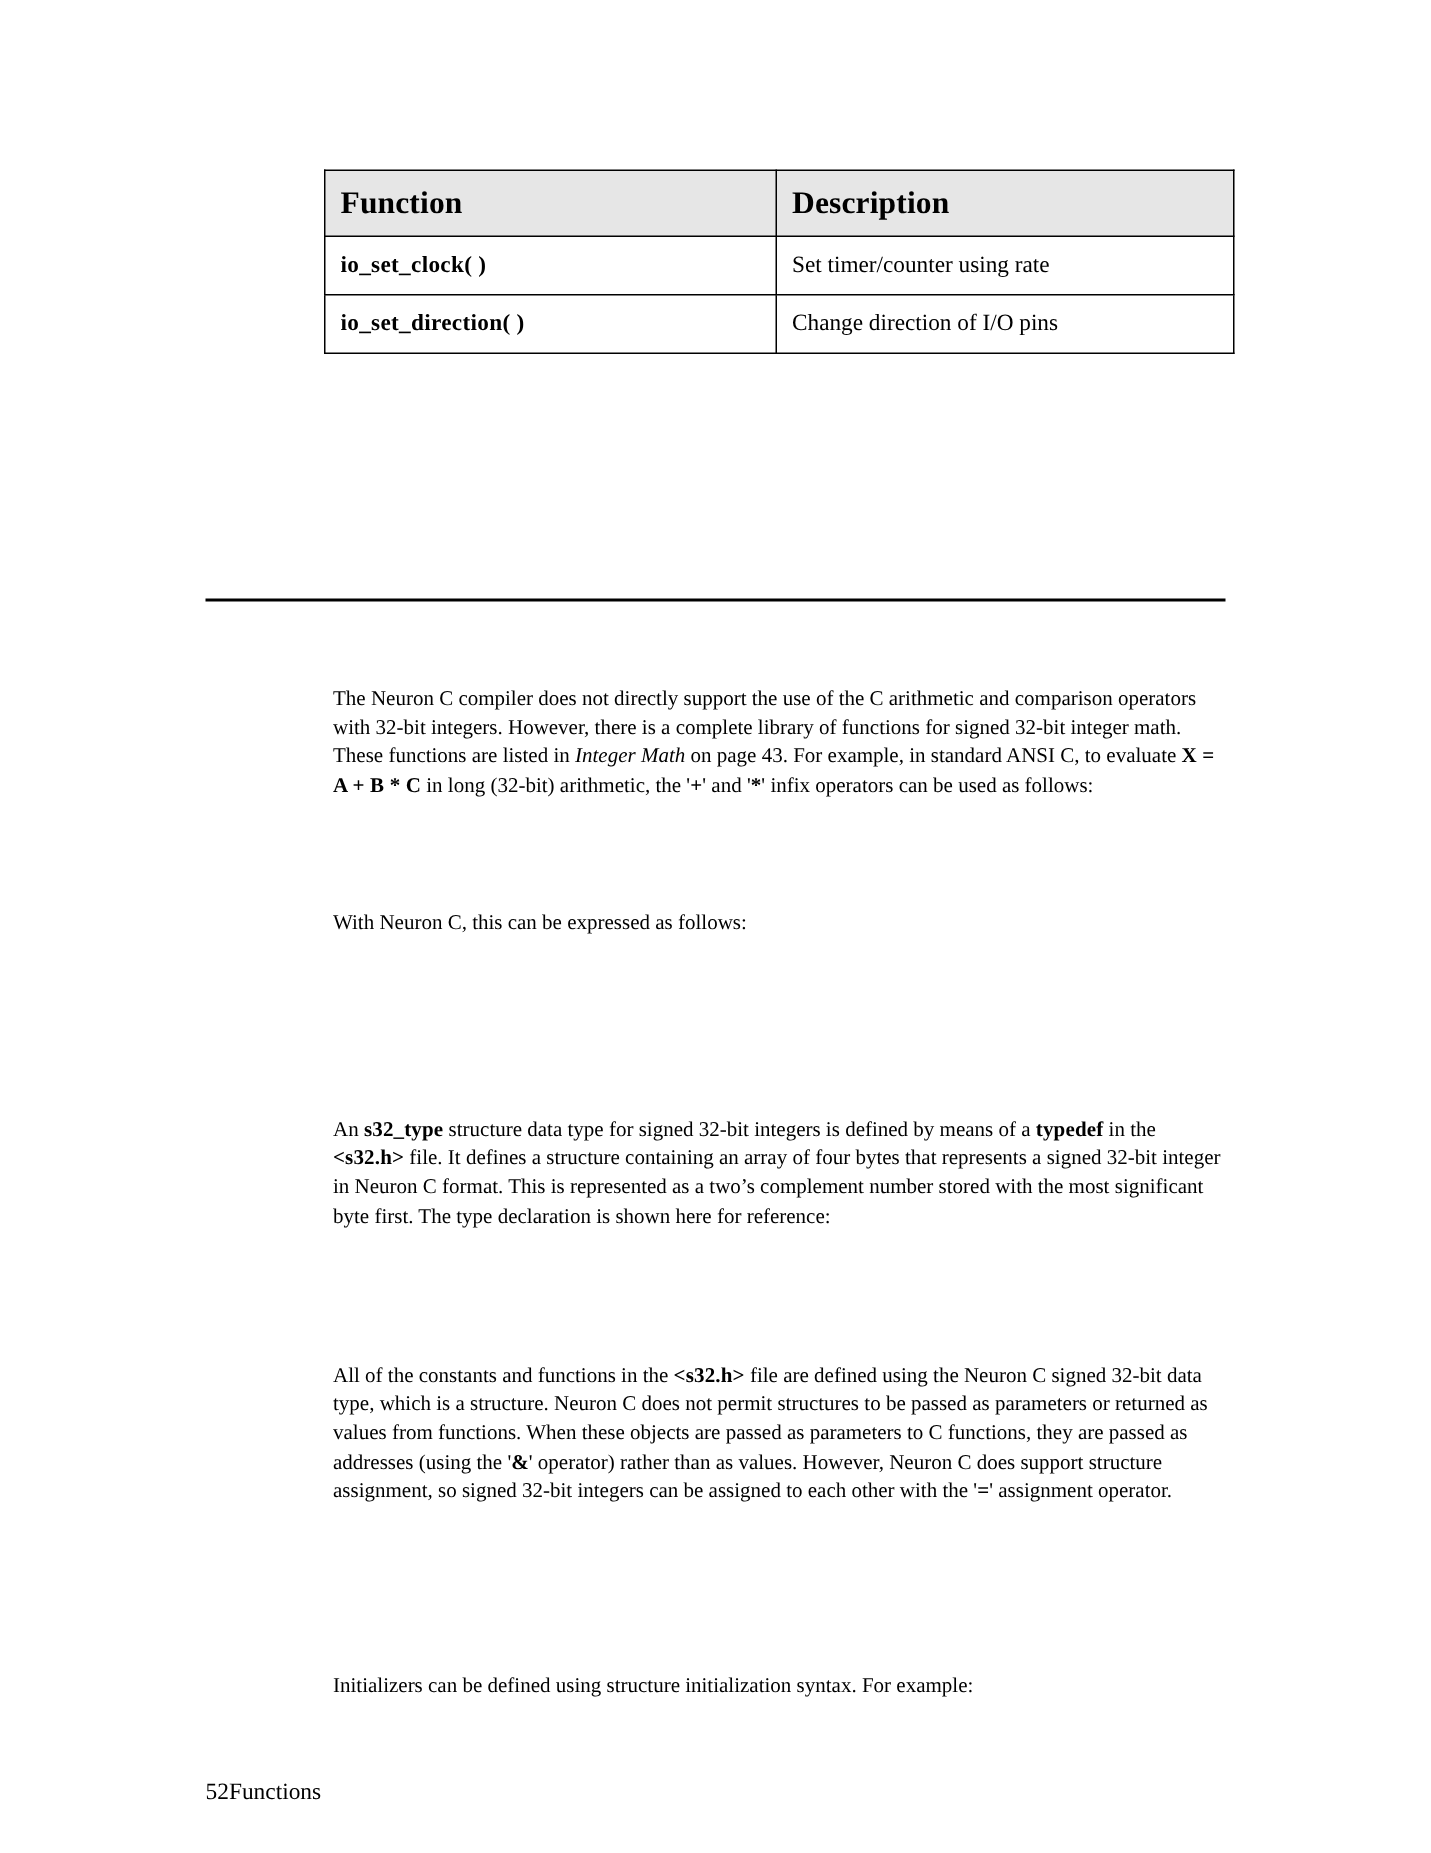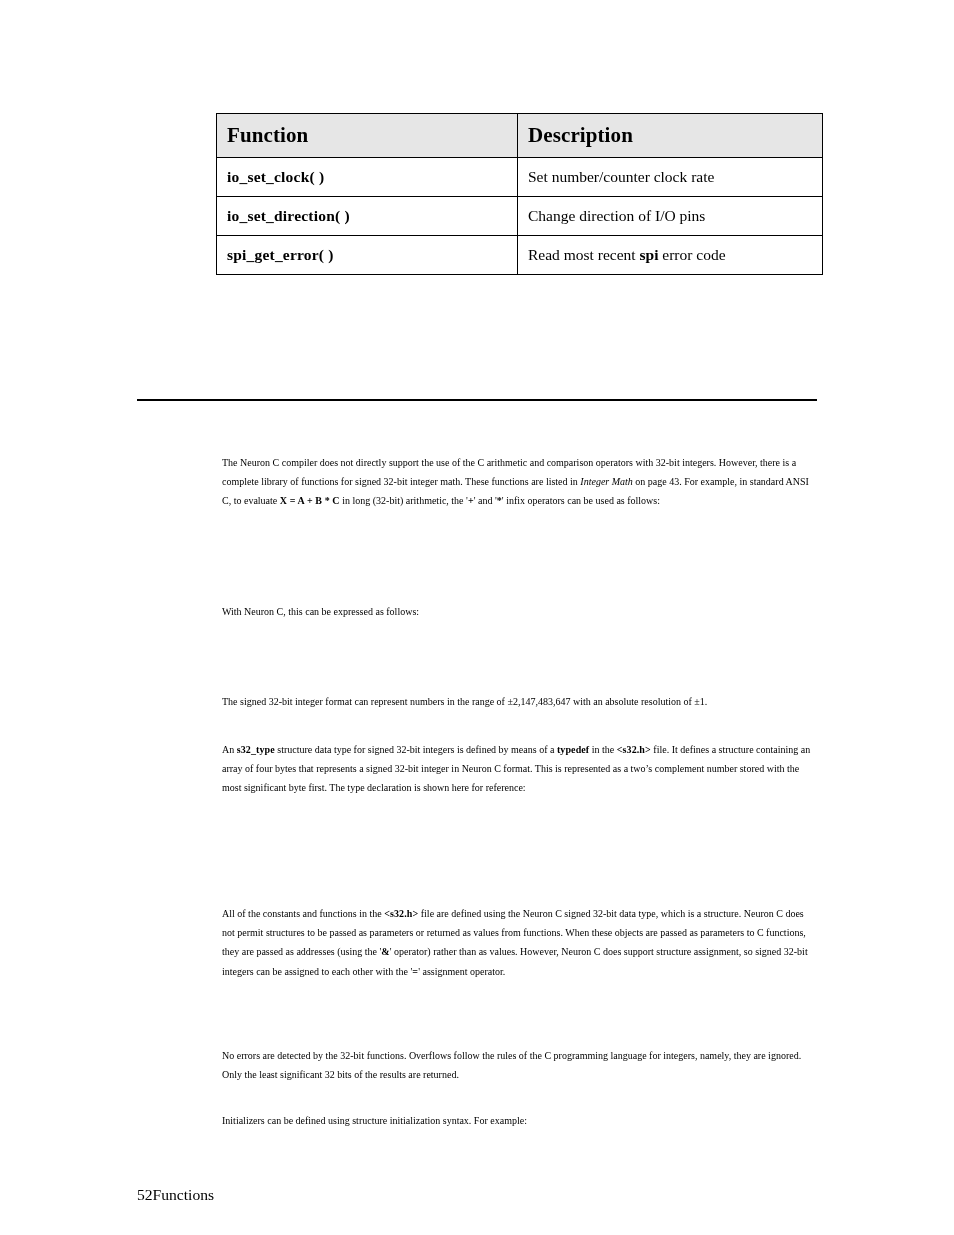--- a/index.html
+++ b/index.html
@@ -62,21 +62,21 @@
     width: 680px;
     height: 0;
     border-top: 2.2px solid #000000;
   }
 
   
   .body-text {
     position: absolute;
     left: 222px;
     width: 592px;
-    font-size: 10px;
+    font-size: 14px;
     line-height: 19.2px;
     text-align: left;
   }
   .body-text i { font-style: italic; }
   .body-text b { font-weight: bold; }
   .mono-b { font-weight: bold; letter-spacing: .1px; }
 
   .p1 { top: 443px; }
   .p2 { top: 592px; }
   .p3 { top: 682px; }
@@ -111,46 +111,40 @@
       </colgroup>
     <thead>
       <tr>
         <th>Function</th>
         <th>Description</th>
       </tr>
     </thead>
     <tbody>
       <tr>
         <td class="fname">io_set_clock( )</td>
-        <td class="fdesc"><span>Set number/counter clock rate</span><b></b><span></span></td>
+        <td class="fdesc"><span>Set timer/counter using rate</span><b></b><span></span></td>
       </tr>
       <tr>
         <td class="fname">io_set_direction( )</td>
         <td class="fdesc"><span>Change direction of I/O pins</span><b></b><span></span></td>
-      </tr>
-      <tr>
-        <td class="fname">spi_get_error( )</td>
-        <td class="fdesc"><span>Read most recent </span><b>spi</b><span> error code</span></td>
       </tr>
     </tbody>
   </table>
 
   <div class="hrule"></div>
 
   <p class="body-text p1"><span>The Neuron C compiler does not directly support the use of the C arithmetic and comparison operators with 32-bit integers.  However, there is a complete library of functions for signed 32-bit integer math.  These functions are listed in </span><i>Integer Math</i><span> on page 43.  For example, in standard ANSI C, to evaluate </span><b class="mono-b">X = A + B * C</b><span> in long (32-bit) arithmetic, the '</span><b class="mono-b">+</b><span>' and '</span><b class="mono-b">*</b><span>' infix operators can be used as follows:</span></p>
 
   <p class="body-text p2"><span>With Neuron C, this can be expressed as follows:</span></p>
 
-  <p class="body-text p3"><span>The signed 32-bit integer format can represent numbers in the range of ±2,147,483,647 with an absolute resolution of ±1.</span></p>
 
   <p class="body-text p4"><span>An </span><b class="mono-b">s32_type</b><span> structure data type for signed 32-bit integers is defined by means of a </span><b class="mono-b">typedef</b><span> in the </span><b class="mono-b">&lt;s32.h&gt;</b><span> file.  It defines a structure containing an array of four bytes that represents a signed 32-bit integer in Neuron C format.  This is represented as a two’s complement number stored with the most significant byte first.  The type declaration is shown here for reference:</span></p>
 
   <p class="body-text p5"><span>All of the constants and functions in the </span><b class="mono-b">&lt;s32.h&gt;</b><span> file are defined using the Neuron C signed 32-bit data type, which is a structure.  Neuron C does not permit structures to be passed as parameters or returned as values from functions.  When these objects are passed as parameters to C functions, they are passed as addresses (using the '</span><b class="mono-b">&amp;</b><span>' operator) rather than as values.  However, Neuron C does support structure assignment, so signed 32-bit integers can be assigned to each other with the '</span><b class="mono-b">=</b><span>' assignment operator.</span></p>
 
-  <p class="body-text p6"><span>No errors are detected by the 32-bit functions.  Overflows follow the rules of the C programming language for integers, namely, they are ignored.  Only the least significant 32 bits of the results are returned.</span></p>
 
   <p class="body-text p7"><span>Initializers can be defined using structure initialization syntax.  For example:</span></p>
 
   <div class="footer">
     <span class="pnum">52</span>
     <span class="chap">Functions</span>
   </div>
 
 </div>
 

